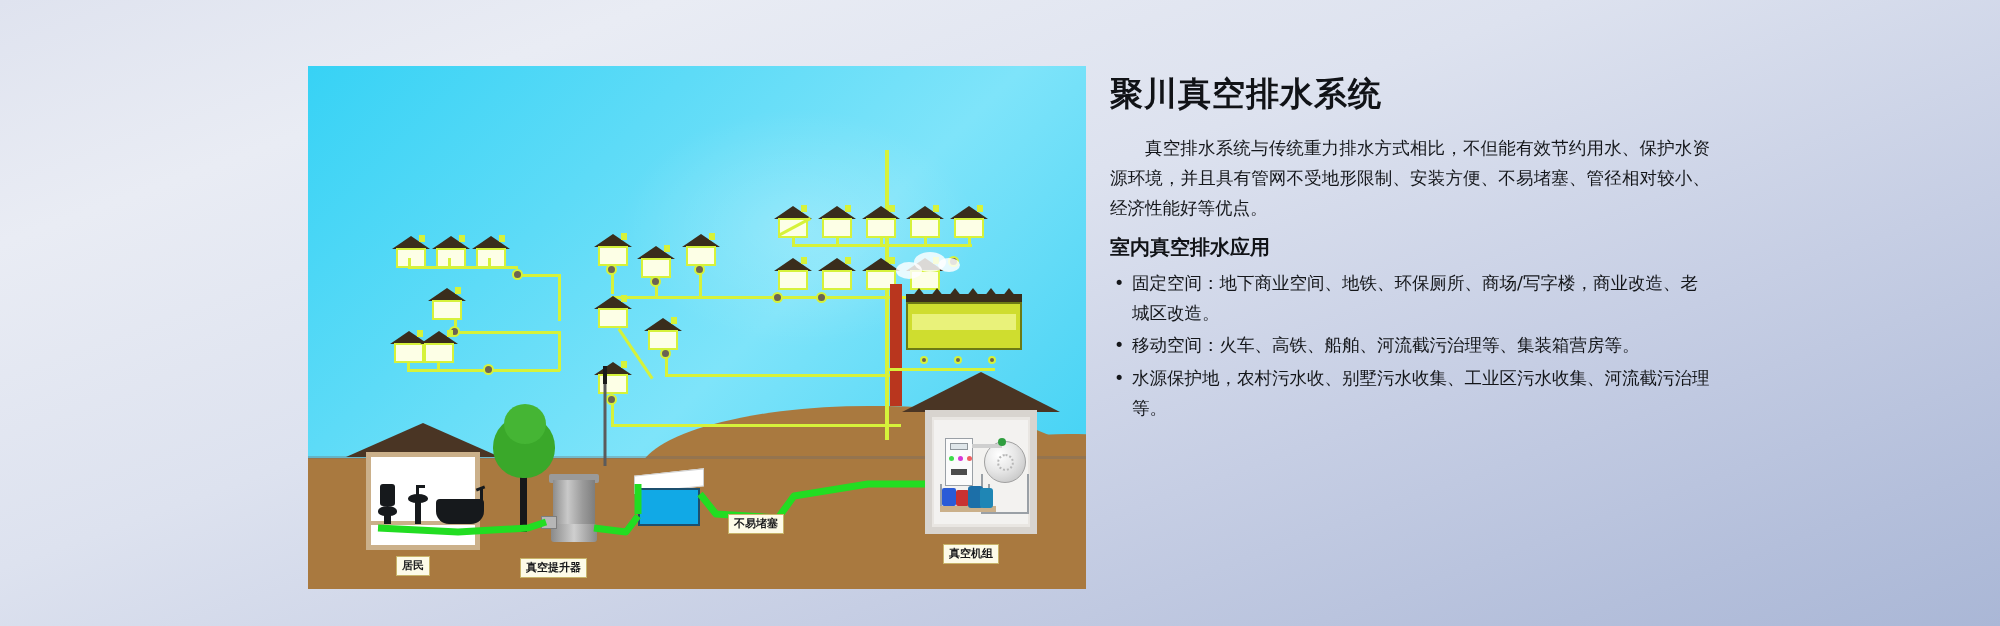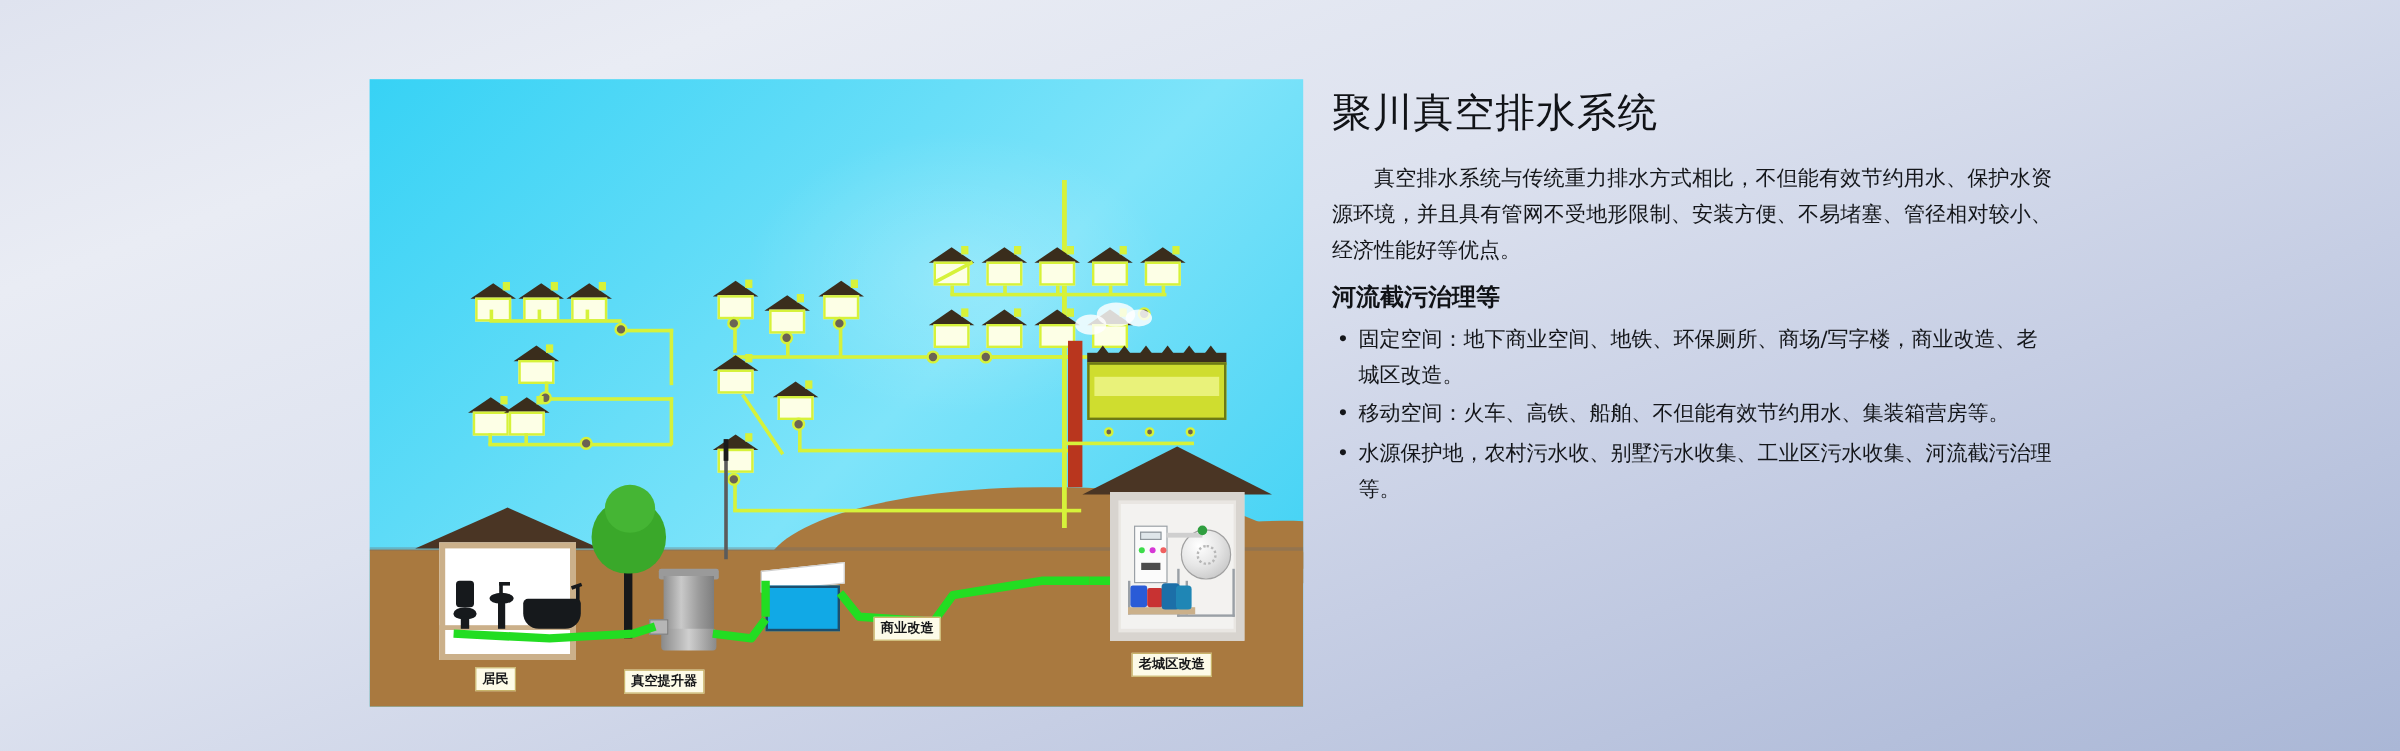--- a/index.html
+++ b/index.html
@@ -251,21 +251,21 @@
     font-weight: 700;
     font-family: "DejaVu Sans", sans-serif;
   }
   
   #text-col {
     position: absolute;
     left: 1110px; top: 72px; width: 600px;
   }
   #main-title {
     font-family: "DejaVu Sans", sans-serif;
-    font-weight: 400;
+    font-weight: 700;
     font-size: 33px;
     color: #111317;
     letter-spacing: 1px;
     margin-bottom: 16px;
   }
   #intro {
     font-family: Liberation Serif, serif;
     font-size: 17.5px;
     line-height: 1.72;
     color: #14161a;
@@ -534,39 +534,39 @@
     <div id="vs-pipe-top"></div>
     <div id="vs-valve"></div>
     <div id="vs-deck"></div>
     <div id="vs-pump1"></div>
     <div id="vs-pump2"></div>
     <div id="vs-pump3"></div>
     <div id="vs-pump4"></div>
 
     <div class="dlabel" style="left:88px;  top:490px;">居民</div>
     <div class="dlabel" style="left:212px; top:492px;">真空提升器</div>
-    <div class="dlabel" style="left:420px; top:448px;">商业改造</div>
-    <div class="dlabel" style="left:635px; top:478px;">老城区改造</div>
+    <div class="dlabel" style="left:420px; top:448px;">不易堵塞</div>
+    <div class="dlabel" style="left:635px; top:478px;">真空机组</div>
   </div>
 
   <div id="text-col">
 
     <h1 id="main-title">聚川真空排水系统</h1>
 
     <p id="intro">真空排水系统与传统重力排水方式相比，不但能有效节约用水、保护水资源环境，并且具有管网不受地形限制、安装方便、不易堵塞、管径相对较小、经济性能好等优点。</p>
 
-    <h2 class="sec-head">河流截污治理等</h2>
+    <h2 class="sec-head">室内真空排水应用</h2>
     <ul class="bullets">
       <li>
         <span class="bdot">•</span>
         <span>固定空间：地下商业空间、地铁、环保厕所、商场/写字楼，商业改造、老城区改造。</span>
       </li>
       <li>
         <span class="bdot">•</span>
-        <span>移动空间：火车、高铁、船舶、不但能有效节约用水、集装箱营房等。</span>
+        <span>移动空间：火车、高铁、船舶、河流截污治理等、集装箱营房等。</span>
       </li>
     </ul>
 
     <ul class="bullets">
       <li>
         <span class="bdot">•</span>
         <span>水源保护地，农村污水收、别墅污水收集、工业区污水收集、河流截污治理等。</span>
       </li>
     </ul>
 

